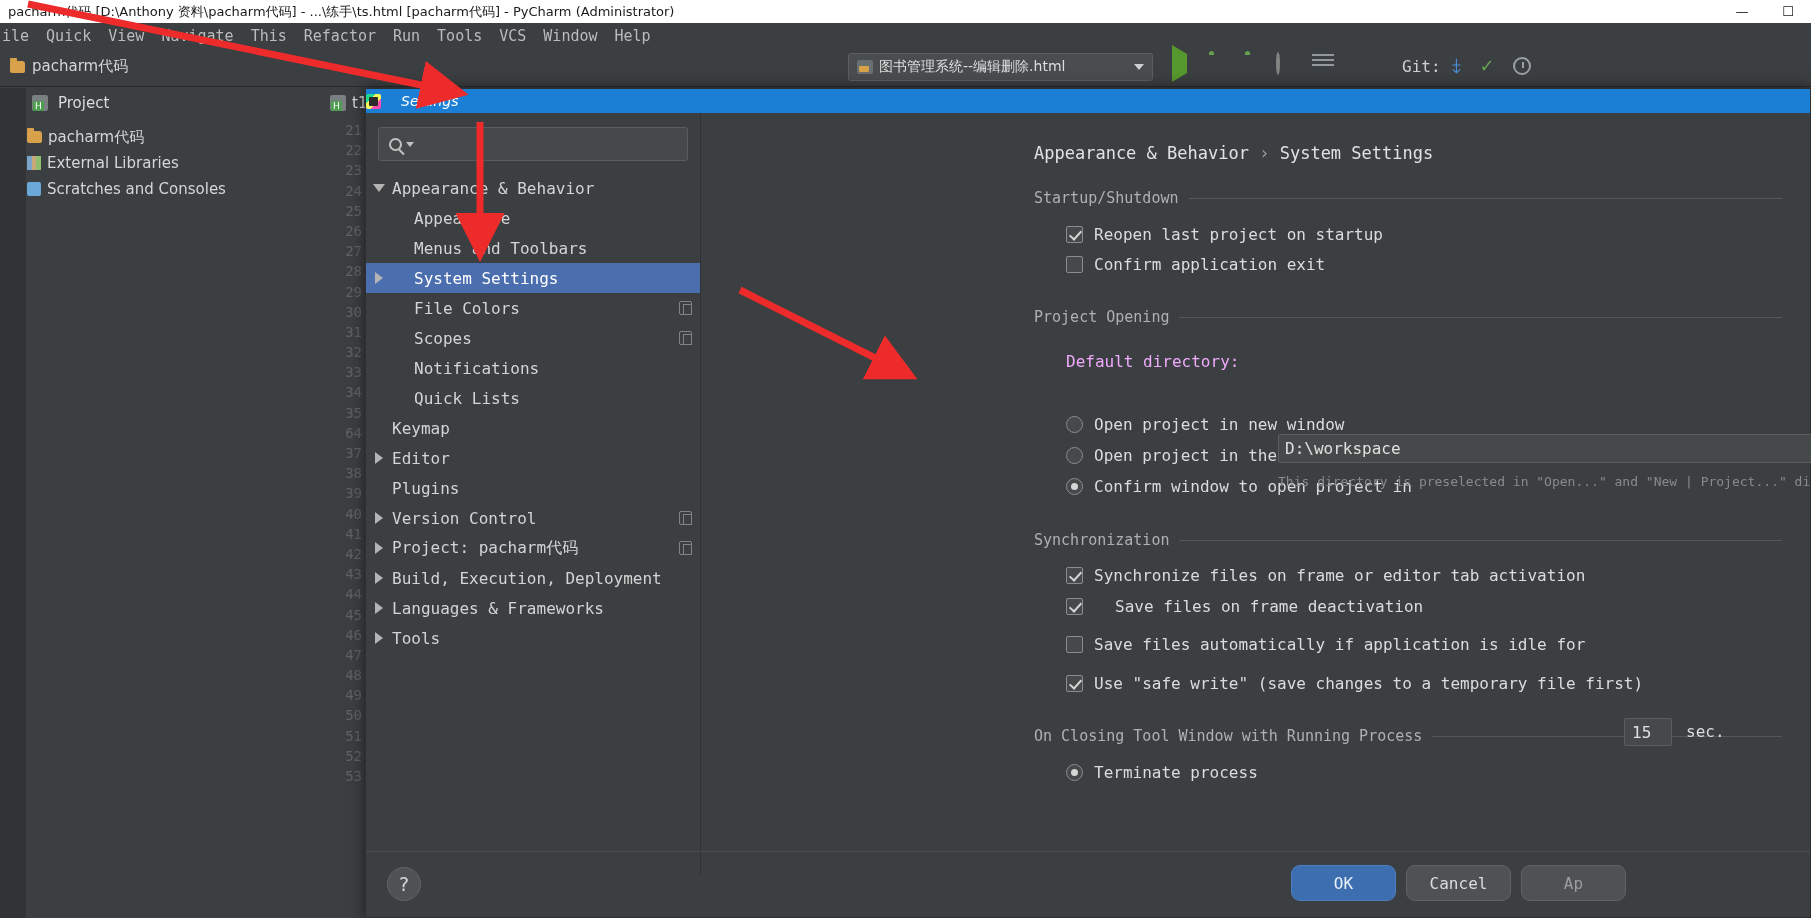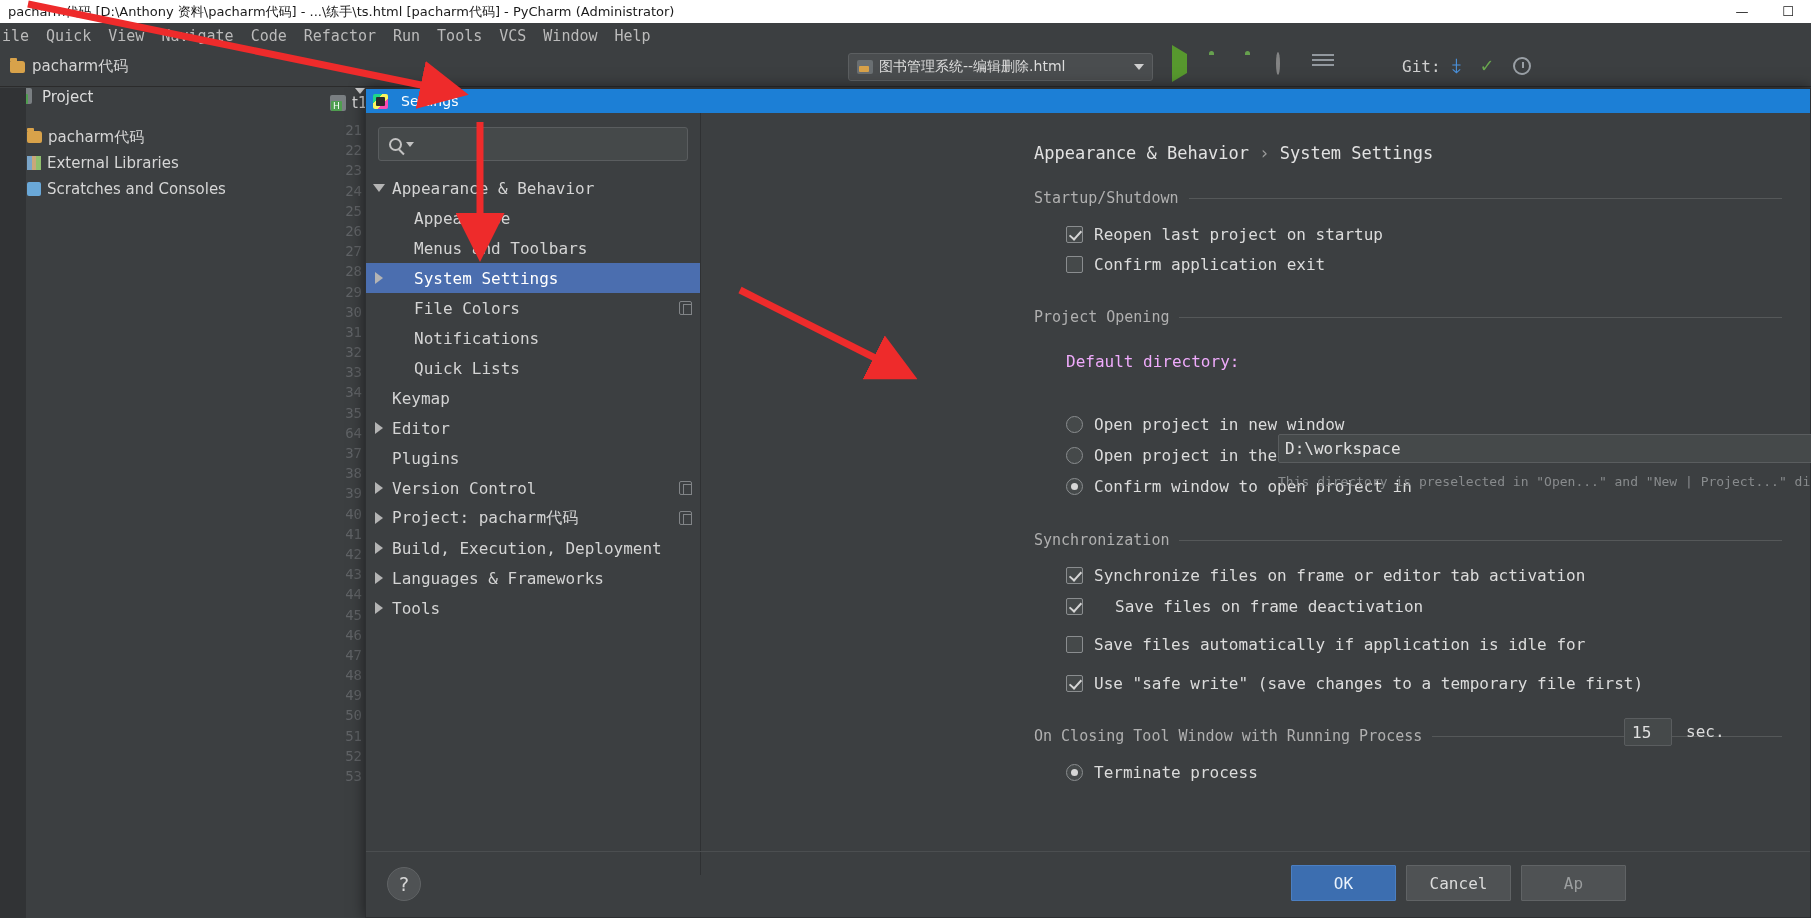--- a/index.html
+++ b/index.html
@@ -100,22 +100,22 @@
   }
   .git-icons { position: absolute; left: 1452px; top: 54px; display: flex; gap: 20px; align-items:center;}
   .chk-green { color: #6aa84f; font-size: 20px; line-height: 22px; }
   .arrow-blue { color: #4a90d9; font-size: 20px; line-height: 22px; }
   .clock-ico { width: 18px; height: 18px; border: 2px solid #9aa0a6; border-radius: 50%;
     position: relative; margin-top: 2px;}
   .clock-ico::after { content:""; position:absolute; left:7px; top:3px; width:2px; height:6px; background:#9aa0a6;}
 
   
   .proj-header {
-    position: absolute; left: 0; top: 88px; width: 365px; height: 30px;
-    background: #3c3f41; display: flex; align-items: flex-start; gap: 10px; padding-left: 16px;
+    position: absolute; left: 16px; top: 88px; width: 365px; height: 30px;
+    background: #3c3f41; display: flex; align-items: center; gap: 10px; padding-left: 16px;
   }
   .proj-header .lbl { color: #dcdcdc; font-size: 15px; font-family: "DejaVu Sans", sans-serif; }
   .proj-tree {
     position: absolute; left: 0; top: 118px; width: 365px; height: 800px;
     background: #3c3f41; padding-top: 6px;
   }
   .tree-row {
     display: flex; align-items: center; height: 26px; padding-left: 14px;
     color: #d6d6d6; font-size: 15px; font-family: "DejaVu Sans", sans-serif;
     gap: 6px;
@@ -150,21 +150,21 @@
     background:#4f9e4f; color:#fff; padding:0 2px; border-radius:1px; font-family:"DejaVu Sans",sans-serif;}
 
   
   .dlg {
     position: absolute; left: 365px; top: 88px; width: 1446px; height: 830px;
     background: #3c3f41; border: 1px solid #2d2f31;
     box-shadow: 0 0 14px rgba(0,0,0,.55);
   }
   .dlg-title {
     height: 24px; background: #1c7fd6; display: flex; align-items: center;
-    gap: 13px; padding-left: 7px;
+    gap: 20px; padding-left: 0; font-style: italic;
   }
   .pc-ico {
     width: 15px; height: 15px; border-radius: 2px;
     background: linear-gradient(135deg,#21d789 0%,#21d789 33%,#f9f560 33%,#f9f560 66%,#fa4bb1 66%);
     position: relative; flex: 0 0 auto;
   }
   .pc-ico::after {
     content: ""; position: absolute; left: 3px; top: 3px; right: 3px; bottom: 3px;
     background: #2b2b2b; border-radius: 1px;
   }
@@ -299,21 +299,21 @@
     position: absolute; left: 0; bottom: 0; width: 100%; height: 68px;
     border-top: 1px solid #4b4e50;
   }
   .help-btn {
     position: absolute; left: 21px; top: 15px; width: 34px; height: 34px;
     border-radius: 50%; background: #4f5254; border: 1px solid #606365;
     color: #d6d6d6; font-size: 19px; display: flex; align-items: center;
     justify-content: center; font-family: "DejaVu Sans", sans-serif;
   }
   .btn {
-    position: absolute; top: 13px; height: 36px; border-radius: 1px;
+    position: absolute; top: 13px; height: 36px; border-radius: 9px;
     display: flex; align-items: center; justify-content: center;
     font-size: 16px; font-family: "DejaVu Sans Mono", monospace;
   }
   .btn-ok { left: 925px; width: 105px; background: #3c6eb0; color: #eaf2fb; border: 1px solid #4b7fc2; }
   .btn-cancel { left: 1040px; width: 105px; background: #4f5254; color: #dcdcdc; border: 1px solid #606365; }
   .btn-apply { left: 1155px; width: 105px; background: #4f5254; color: #9b9e9f; border: 1px solid #606365; }
 
   
   .arrows { position: absolute; left: 0; top: 0; width: 1811px; height: 918px;
     pointer-events: none; z-index: 50; }
@@ -331,21 +331,21 @@
       <div class="win-btn">—</div>
       <div class="win-btn">☐</div>
     </div>
   </div>
 
   <div class="menubar">
     <span>ile</span>
     <span>Quick</span>
     <span>View</span>
     <span>Navigate</span>
-    <span>Code</span>
+    <span>This</span>
     <span>Refactor</span>
     <span>Run</span>
     <span>Tools</span>
     <span>VCS</span>
     <span>Window</span>
     <span>Help</span>
   </div>
 
   <div class="toolbar">
     <div class="project-chip">
@@ -485,20 +485,26 @@
             </div>
             <div class="st-row">
               <span class="st-arrow-box"></span>
               <span style="width: 22px;"></span>
               <span>File Colors</span>
               <span class="copy-badge"></span>
             </div>
             <div class="st-row">
               <span class="st-arrow-box"></span>
               <span style="width: 22px;"></span>
+              <span>Scopes</span>
+              <span class="copy-badge"></span>
+            </div>
+            <div class="st-row">
+              <span class="st-arrow-box"></span>
+              <span style="width: 22px;"></span>
               <span>Notifications</span>
             </div>
             <div class="st-row">
               <span class="st-arrow-box"></span>
               <span style="width: 22px;"></span>
               <span>Quick Lists</span>
             </div>
             <div class="st-row">
               <span class="st-arrow-box"></span>
               <span style="width: 0px;"></span>

